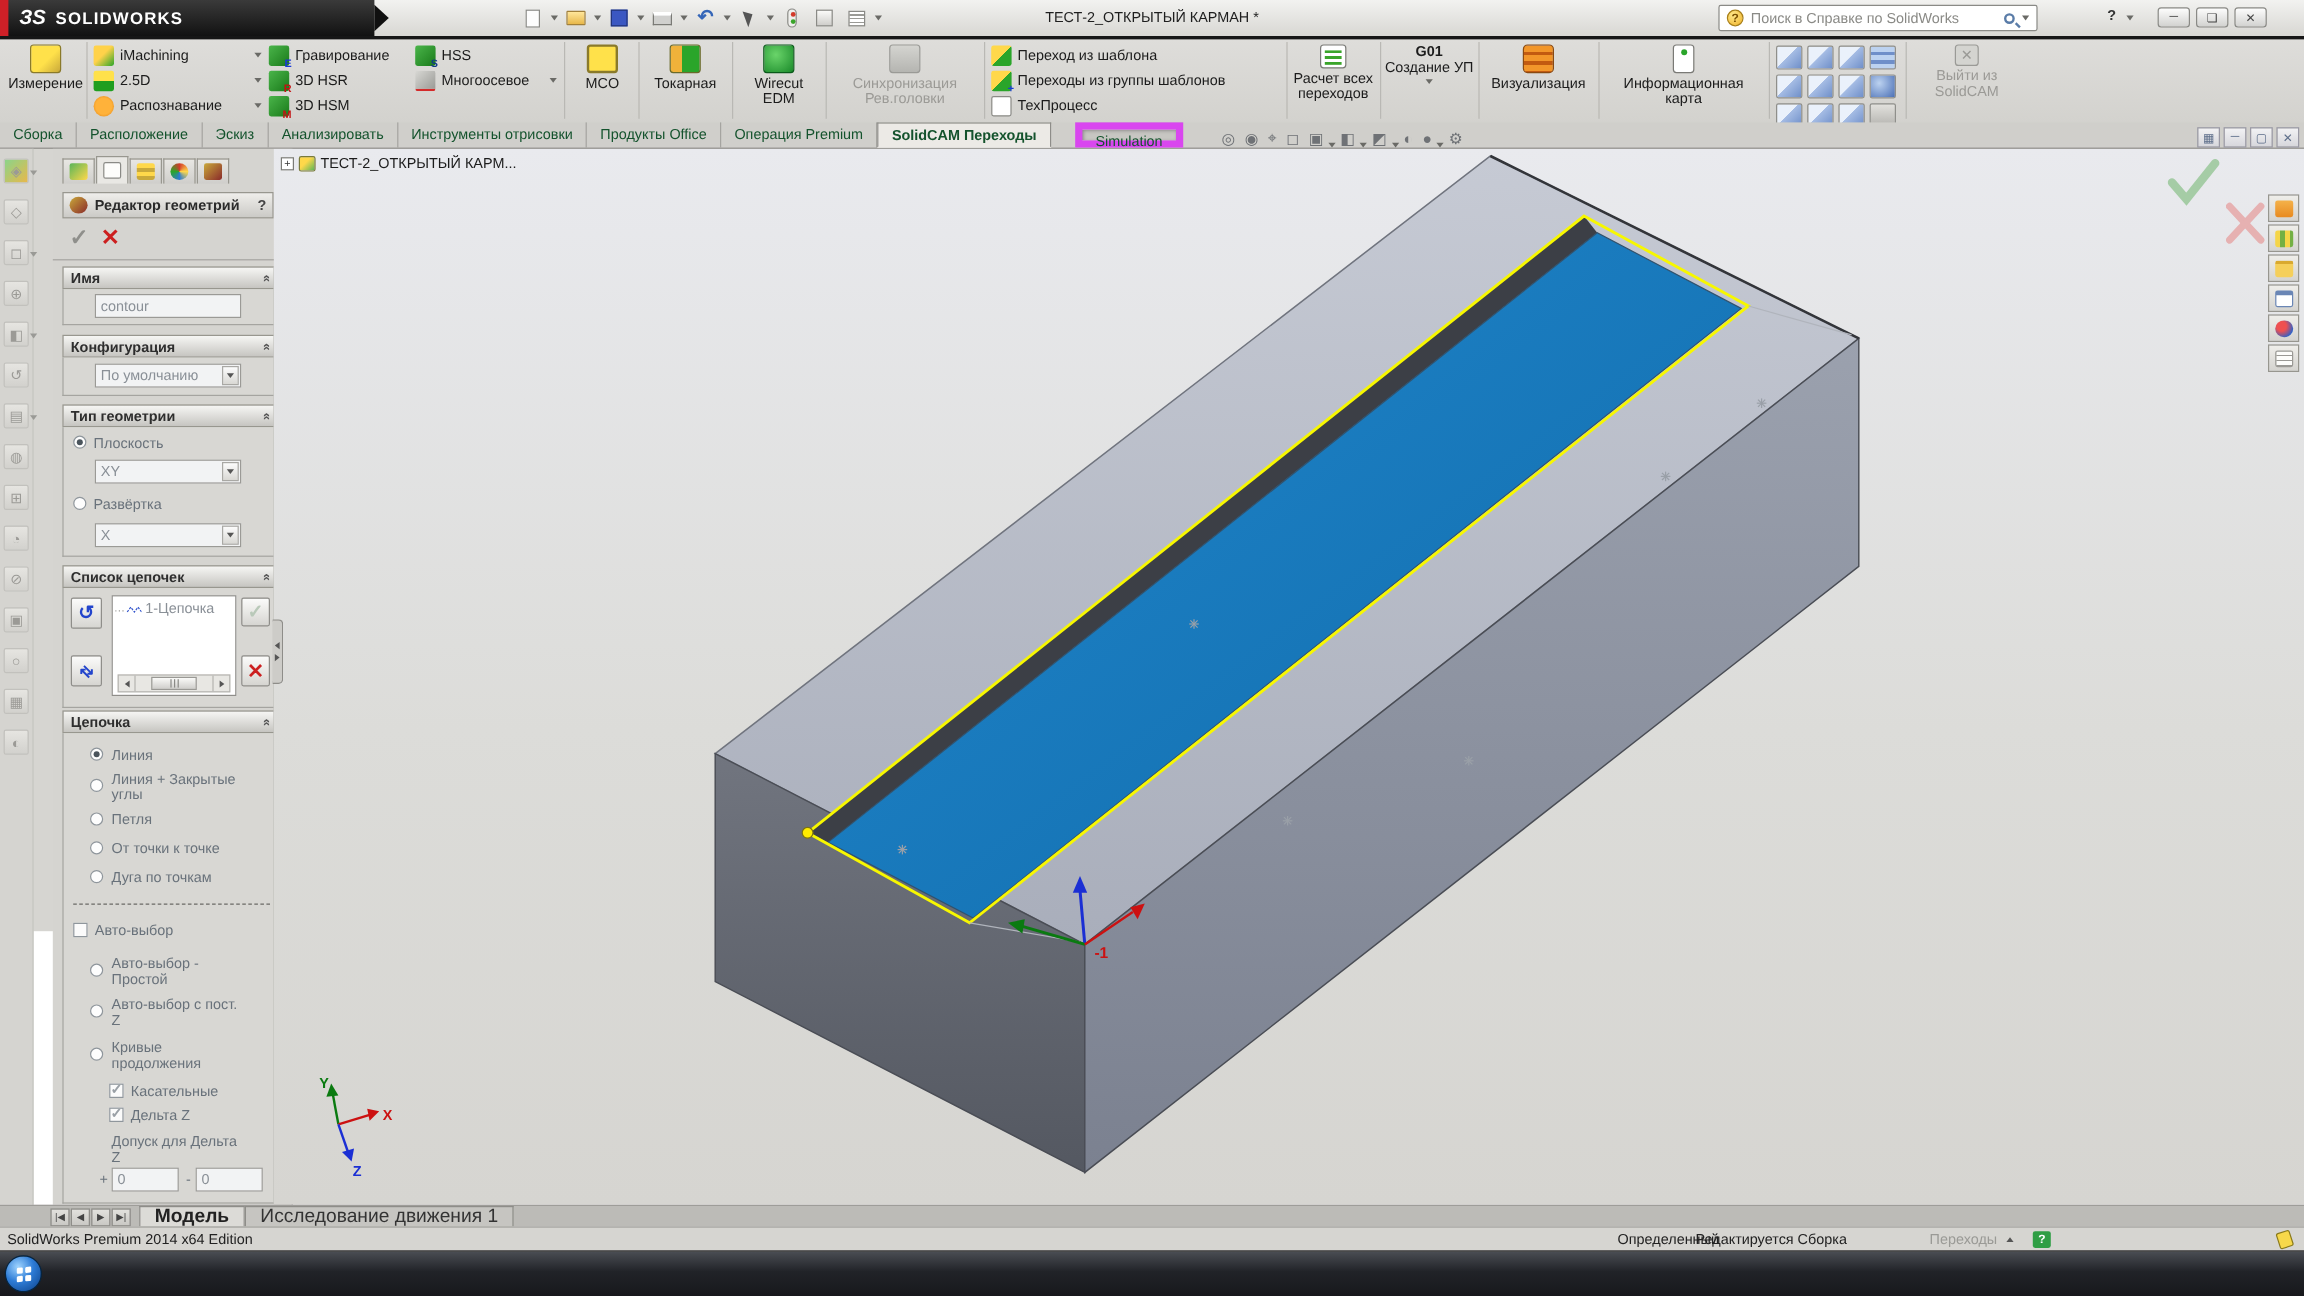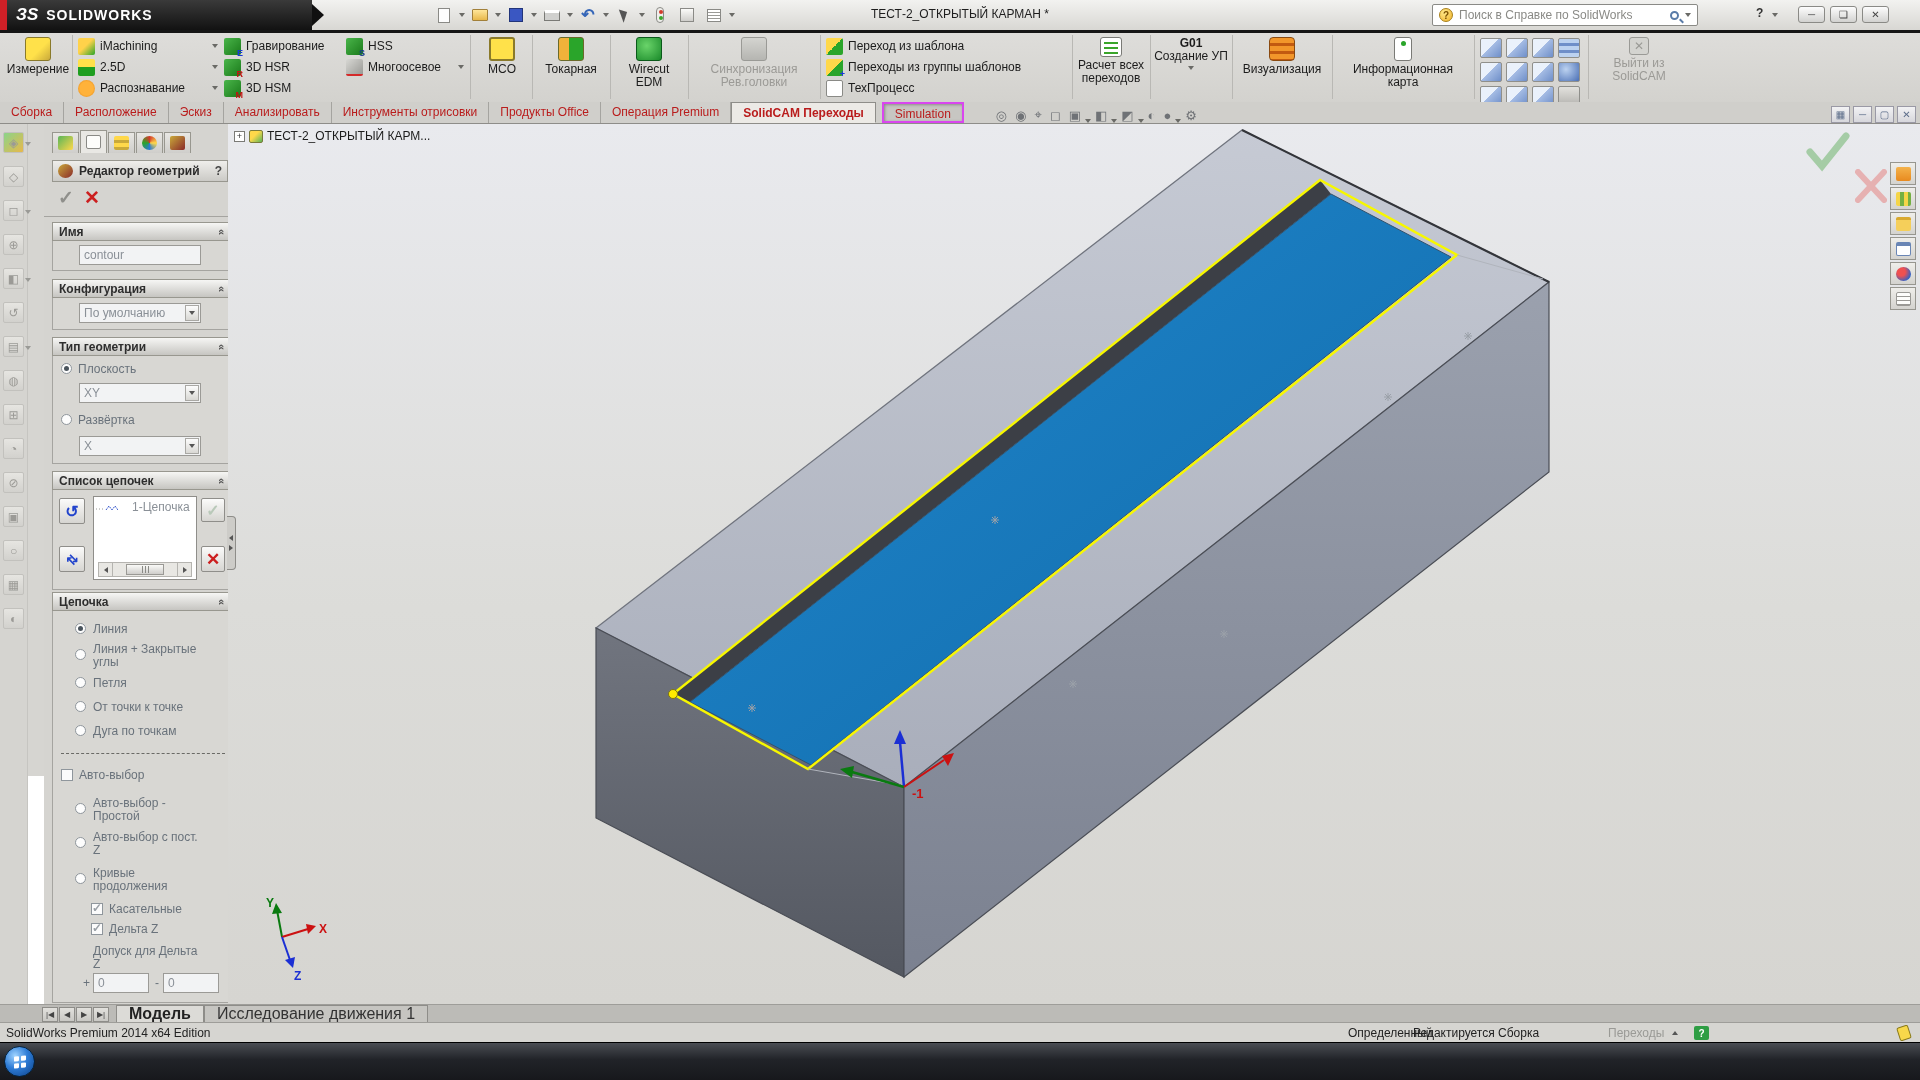--- a/index.html
+++ b/index.html
@@ -39,23 +39,23 @@
 .rsep{position:absolute;top:2px;height:64px;width:1px;background:#b9b8b4}
 .rrow{position:absolute;height:20px;display:flex;align-items:center;gap:5px;font-size:12px;color:#1c1c1c;white-space:nowrap}
 .ric{width:17px;height:17px;border-radius:2px;position:relative;flex:none}
 .ric b{position:absolute;right:-2px;bottom:-3px;font-size:9px;line-height:9px}
 .rbig{position:absolute;display:flex;flex-direction:column;align-items:center;text-align:center;font-size:12px;line-height:13px;color:#1c1c1c}
 .rbig .bi{width:26px;height:24px;border-radius:3px;margin-bottom:2px;flex:none}
 .gray{color:#9b9a96!important}
 .cube{position:absolute;width:22px;height:20px;border:1px solid #8f8f8b;border-radius:2px;background:linear-gradient(135deg,#eaf1fb 45%,#a5bce4 46%,#6f8fc9)}
 
 #tabrow{left:0;top:102px;width:1920px;height:22px;background:#d0cfcb;border-bottom:1px solid #8e8d89;display:flex;align-items:flex-end}
-.tab{height:21px;line-height:20px;padding:0 11px;border-right:1px solid #a5a4a0;color:#b91c1c;font-size:12px;white-space:nowrap}
+.tab{height:21px;line-height:20px;padding:0 11px;border-right:1px solid #a5a4a0;color:#14532d;font-size:12px;white-space:nowrap}
 .tab.active{background:#eceae6;border:1px solid #8e8d89;border-bottom:1px solid #eceae6;font-weight:bold}
-.tab.sim{background:#c7c6c2;border:2px solid #d946ef;box-shadow:inset 1px 1px 3px rgba(0,0,0,.3);margin-left:6px}
+.tab.sim{background:#c7c6c2;border:6px solid #d946ef;box-shadow:inset 1px 1px 3px rgba(0,0,0,.3);margin-left:20px}
 .vicon{color:#6f7276;font-size:13px;margin:0 4px}
 .mini{width:19px;height:17px;border:1px solid #9a99a5;background:linear-gradient(#f2f2f4,#d7d7dc);display:flex;align-items:center;justify-content:center;font-size:10px;color:#5d6e8a;margin-left:3px}
 
 #lstrip{left:0;top:124px;width:28px;height:880px;background:#d5d4d0;border-right:1px solid #c6c5c1}
 .sic{position:absolute;left:3px;width:21px;height:21px;border:1px solid #c2c1bd;border-radius:2px;background:linear-gradient(#e6e5e1,#d2d1cd);color:#9b9a96;font-size:12px;display:flex;align-items:center;justify-content:center}
 .sdd{position:absolute;left:25px;width:0;height:0;border-left:3px solid transparent;border-right:3px solid transparent;border-top:4px solid #9a9a96}
 
 #pm{left:44px;top:124px;width:200px;height:880px;background:#d5d4d0;border-right:1px solid #8e8d89}
 .pmtab{position:absolute;top:8px;width:27px;height:21px;border:1px solid #98978f;border-bottom:none;background:linear-gradient(#e8e7e3,#cfcecb);display:flex;align-items:center;justify-content:center}
 .pmtab.on{background:#e9e8e4;height:23px;top:6px}
@@ -415,21 +415,21 @@
         <span class="chev">«</span>
       </div>
     <div class="pmbox" style="top:366px;height:100px">
       <div class="sqbtn" style="left:6px;top:8px">
           <span style="color:#2244cc;font-weight:bold;font-size:16px">↺</span>
         </div>
       <div class="sqbtn" style="left:6px;top:56px">
           <span style="color:#2244cc;font-weight:bold;font-size:13px;transform:rotate(45deg)">⇄</span>
         </div>
       <div class="ab" style="left:40px;top:6px;width:104px;height:84px;background:#fff;border:1px solid #8f8e8a">
-        <div style="display:flex;align-items:center;gap:14px;padding:3px 2px">
+        <div style="display:flex;align-items:center;gap:3px;padding:3px 2px">
           <svg width="22" height="10">
               <line x1="0" y1="7" x2="9" y2="7" stroke="#9a9a96" stroke-dasharray="1,2"></line>
               <path d="M10 8 l3-4 3 4 3-4 3 4" fill="none" stroke="#3355cc" stroke-dasharray="2,1"></path>
             </svg>
           <span style="color:#8a9097">1-Цепочка</span>
         </div>
         <div class="ab" style="left:4px;bottom:2px;width:94px;height:15px;background:#e8e7e3;border:1px solid #b5b4b0;display:flex;align-items:center">
           <span style="width:14px;height:13px;border-right:1px solid #b5b4b0;display:flex;align-items:center;justify-content:center">
               <span class="tri-l"></span>
             </span>

